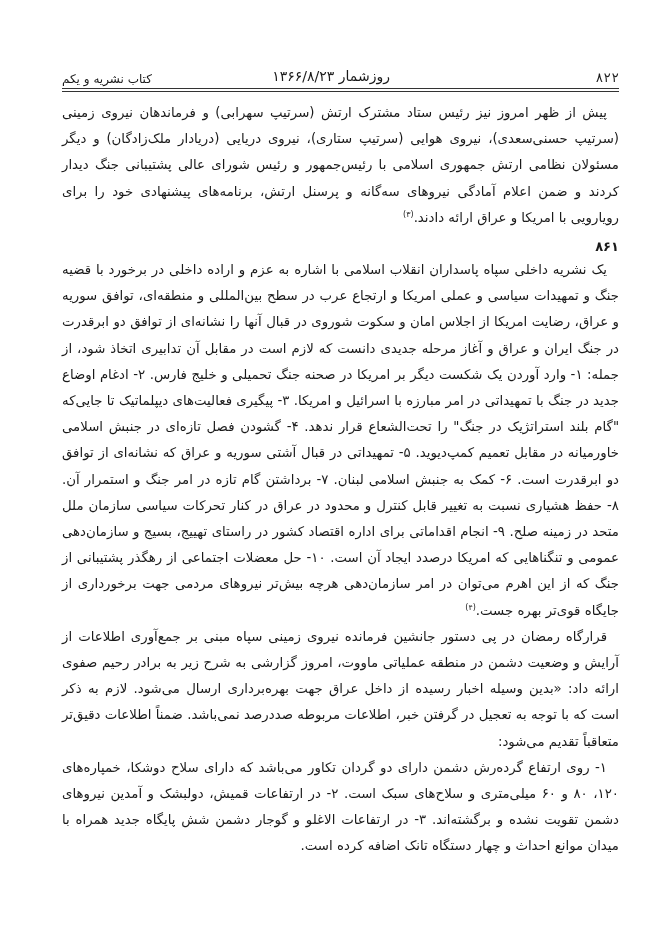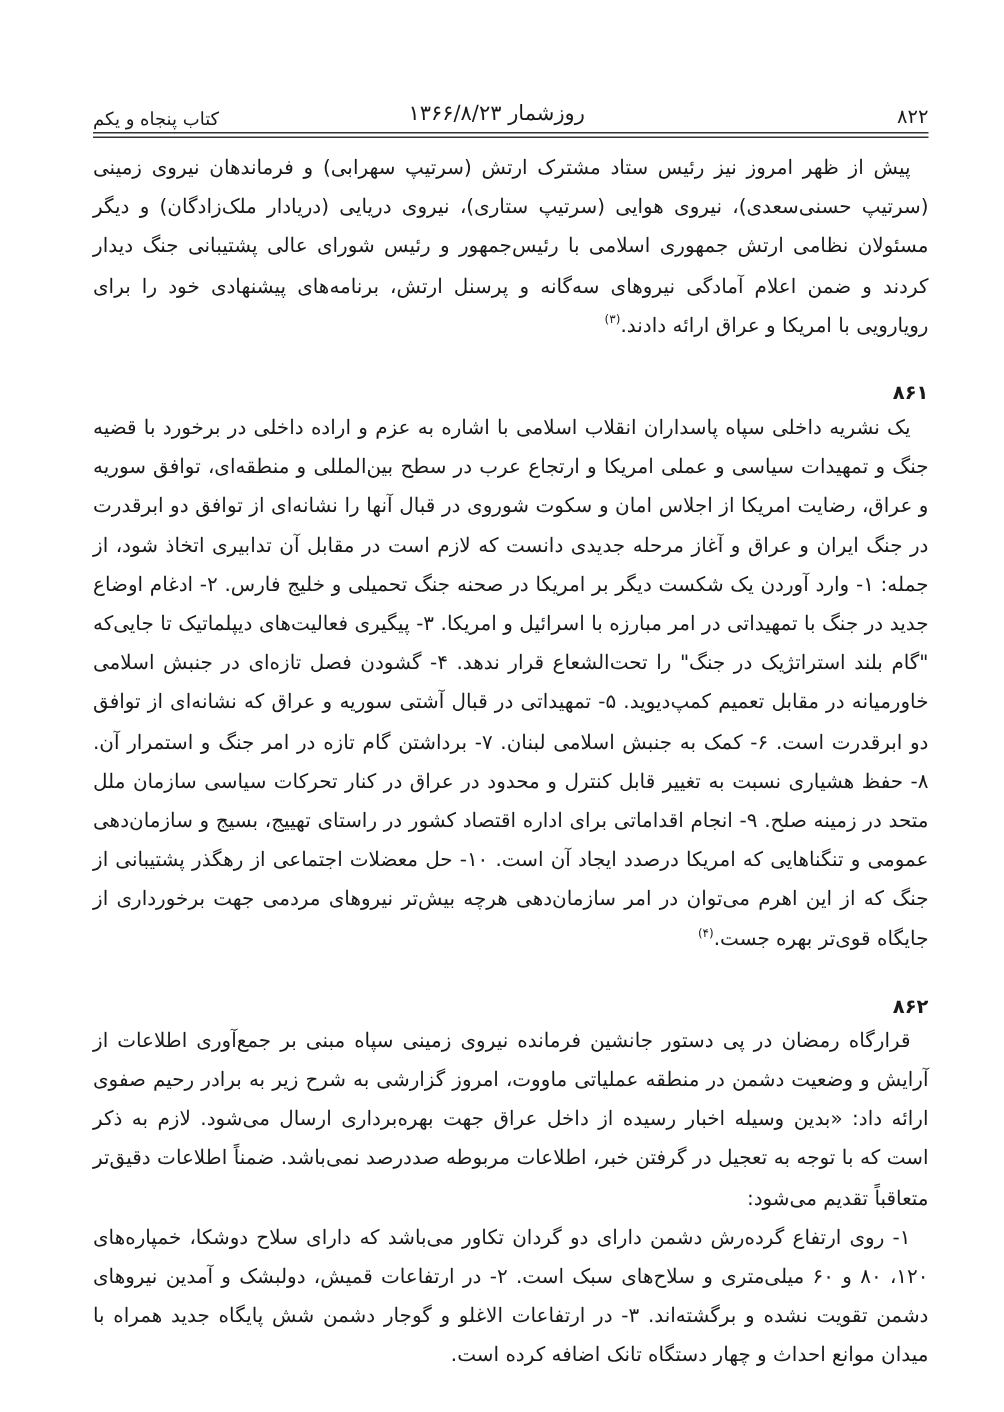--- a/index.html
+++ b/index.html
@@ -1,52 +1,51 @@
 <!DOCTYPE html>
 <html><head>
 <meta charset="utf-8">
 <style>
   html, body { margin: 0; padding: 0; background: #ffffff; }
   body { width: 669px; height: 941px; position: relative; overflow: hidden;
          font-family: "DejaVu Sans", sans-serif; color: #1a1a1a; }
   .page { position: absolute; left: 62px; top: 64px; width: 557px; direction: rtl; }
   .header { position: relative; height: 22px; display: flex; align-items: flex-end;
             justify-content: space-between; font-size: 12px; }
-  .header .page-num { font-size: 13px; }
+  .header .page-num { font-size: 13px; font-family: Liberation Mono, monospace; }
   .header .journal { position: absolute; left: 50%; transform: translateX(-58%); bottom: 2px; font-size: 14px; }
   .header .book { font-size: 12px; }
   .rule1 { border-top: 1px solid #333; margin-top: 2px; }
   .rule2 { border-top: 1px solid #333; margin-top: 2px; }
   .content { margin-top: 8px; font-size: 13.3px; line-height: 26.2px; text-align: justify; }
   .content p { margin: 0; text-indent: 12px; }
-  .entry-num { font-weight: bold; font-size: 13px; margin-top: 22px; line-height: 20px; }
+  .entry-num { font-weight: bold; font-size: 13px; margin-top: 6px; line-height: 20px; }
   sup { font-size: 8px; line-height: 0; }
 </style>
 </head>
 <body>
 
 <div class="page">
   <div class="header">
     <span class="page-num">۸۲۲</span>
     <span class="journal">روزشمار ۱۳۶۶/۸/۲۳</span>
-    <span class="book">کتاب پنجاه و یکم</span>
+    <span class="book">کتاب نشریه و یکم</span>
   </div>
   <div class="rule1"></div>
   <div class="rule2"></div>
 
   <div class="content">
 
     <div>
       <p><span>پیش از ظهر امروز نیز رئیس ستاد مشترک ارتش (سرتیپ سهرابی) و فرماندهان نیروی زمینی (سرتیپ حسنی‌سعدی)، نیروی هوایی (سرتیپ ستاری)، نیروی دریایی (دریادار ملک‌زادگان) و دیگر مسئولان نظامی ارتش جمهوری اسلامی با رئیس‌جمهور و رئیس شورای عالی پشتیبانی جنگ دیدار کردند و ضمن اعلام آمادگی نیروهای سه‌گانه و پرسنل ارتش، برنامه‌های پیشنهادی خود را برای رویارویی با امریکا و عراق ارائه دادند.</span><sup>(۳)</sup></p>
     </div>
 
     <div>
       <div class="entry-num">۸۶۱</div>
       <p><span>یک نشریه داخلی سپاه پاسداران انقلاب اسلامی با اشاره به عزم و اراده داخلی در برخورد با قضیه جنگ و تمهیدات سیاسی و عملی امریکا و ارتجاع عرب در سطح بین‌المللی و منطقه‌ای، توافق سوریه و عراق، رضایت امریکا از اجلاس امان و سکوت شوروی در قبال آنها را نشانه‌ای از توافق دو ابرقدرت در جنگ ایران و عراق و آغاز مرحله جدیدی دانست که لازم است در مقابل آن تدابیری اتخاذ شود، از جمله: ۱- وارد آوردن یک شکست دیگر بر امریکا در صحنه جنگ تحمیلی و خلیج فارس. ۲- ادغام اوضاع جدید در جنگ با تمهیداتی در امر مبارزه با اسرائیل و امریکا. ۳- پیگیری فعالیت‌های دیپلماتیک تا جایی‌که "گام بلند استراتژیک در جنگ" را تحت‌الشعاع قرار ندهد. ۴- گشودن فصل تازه‌ای در جنبش اسلامی خاورمیانه در مقابل تعمیم کمپ‌دیوید. ۵- تمهیداتی در قبال آشتی سوریه و عراق که نشانه‌ای از توافق دو ابرقدرت است. ۶- کمک به جنبش اسلامی لبنان. ۷- برداشتن گام تازه در امر جنگ و استمرار آن. ۸- حفظ هشیاری نسبت به تغییر قابل کنترل و محدود در عراق در کنار تحرکات سیاسی سازمان ملل متحد در زمینه صلح. ۹- انجام اقداماتی برای اداره اقتصاد کشور در راستای تهییج، بسیج و سازمان‌دهی عمومی و تنگناهایی که امریکا درصدد ایجاد آن است. ۱۰- حل معضلات اجتماعی از رهگذر پشتیبانی از جنگ که از این اهرم می‌توان در امر سازمان‌دهی هرچه بیش‌تر نیروهای مردمی جهت برخورداری از جایگاه قوی‌تر بهره جست.</span><sup>(۴)</sup></p>
     </div>
 
     <div>
-      <div class="entry-num">۸۶۲</div>
       <p><span>قرارگاه رمضان در پی دستور جانشین فرمانده نیروی زمینی سپاه مبنی بر جمع‌آوری اطلاعات از آرایش و وضعیت دشمن در منطقه عملیاتی ماووت، امروز گزارشی به شرح زیر به برادر رحیم صفوی ارائه داد: «بدین وسیله اخبار رسیده از داخل عراق جهت بهره‌برداری ارسال می‌شود. لازم به ذکر است که با توجه به تعجیل در گرفتن خبر، اطلاعات مربوطه صددرصد نمی‌باشد. ضمناً اطلاعات دقیق‌تر متعاقباً تقدیم می‌شود:</span></p>
       <p><span>۱- روی ارتفاع گرده‌رش دشمن دارای دو گردان تکاور می‌باشد که دارای سلاح دوشکا، خمپاره‌های ۱۲۰، ۸۰ و ۶۰ میلی‌متری و سلاح‌های سبک است. ۲- در ارتفاعات قمیش، دولبشک و آمدین نیروهای دشمن تقویت نشده و برگشته‌اند. ۳- در ارتفاعات الاغلو و گوجار دشمن شش پایگاه جدید همراه با میدان موانع احداث و چهار دستگاه تانک اضافه کرده است.</span></p>
     </div>
   </div>
 </div>
 
 </body></html>

